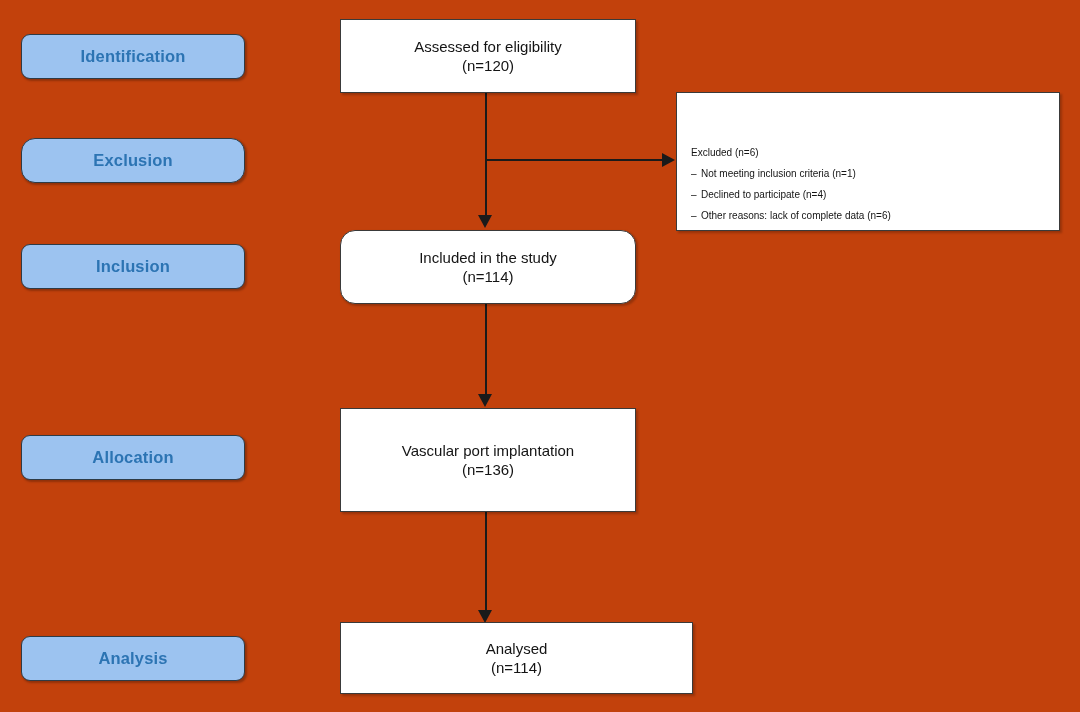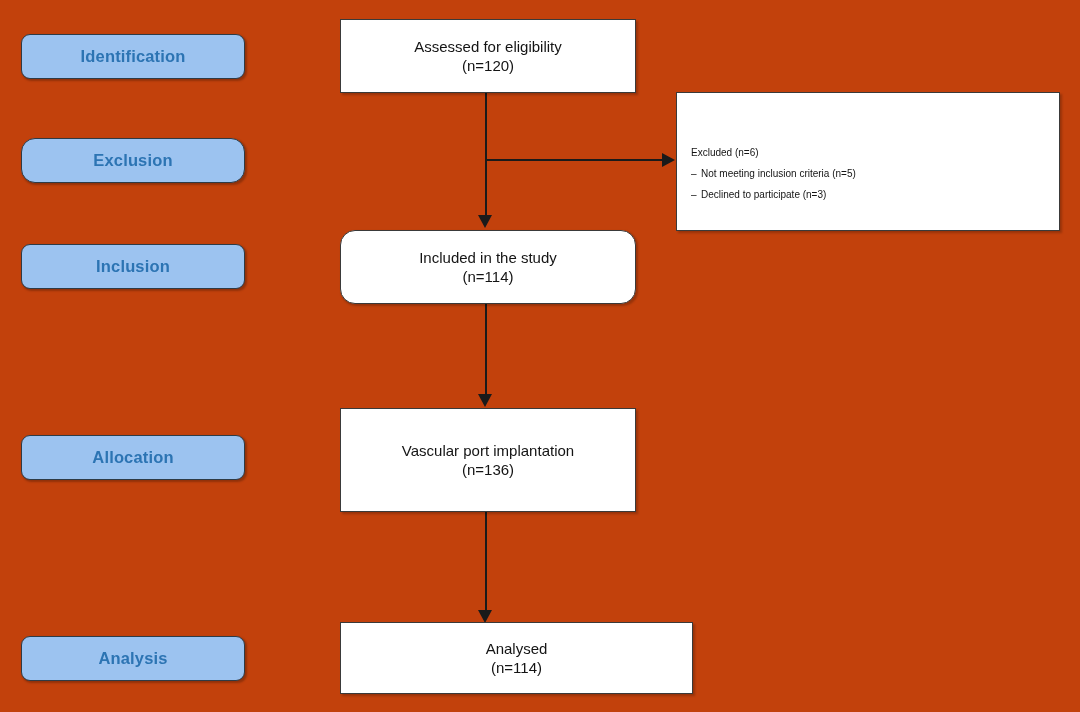--- a/index.html
+++ b/index.html
@@ -153,22 +153,23 @@
   <div class="arrow-down" style="left:478px; top:610px;"></div>
 
   <div class="flow-box" style="left:340px; top:19px; width:296px; height:74px;">
     <div class="box-text">Assessed for eligibility
 (n=120)</div>
   </div>
 
   <div class="excl-box" style="left:676px; top:92px; width:384px; height:139px;">
     <div class="excl-inner">
       <span class="excl-line">Excluded (n=6)</span>
-      <span class="excl-line"><span class="excl-dash">–</span><span>Not meeting inclusion criteria (n=5)</span></span>
-      <span class="excl-line"><span class="excl-dash">–</span><span>Declined to participate (n=3)</span></span>
+      <span class="excl-line"><span class="excl-dash">–</span><span>Not meeting inclusion criteria (n=1)</span></span>
+      <span class="excl-line"><span class="excl-dash">–</span><span>Declined to participate (n=4)</span></span>
+      <span class="excl-line"><span class="excl-dash">–</span><span>Other reasons: lack of complete data (n=6)</span></span>
     </div>
   </div>
 
   <div class="flow-box" style="left:340px; top:230px; width:296px; height:74px;border-radius:15px;">
     <div class="box-text">Included in the study
 (n=114)</div>
   </div>
 
   <div class="flow-box" style="left:340px; top:408px; width:296px; height:104px;">
     <div class="box-text">Vascular port implantation

